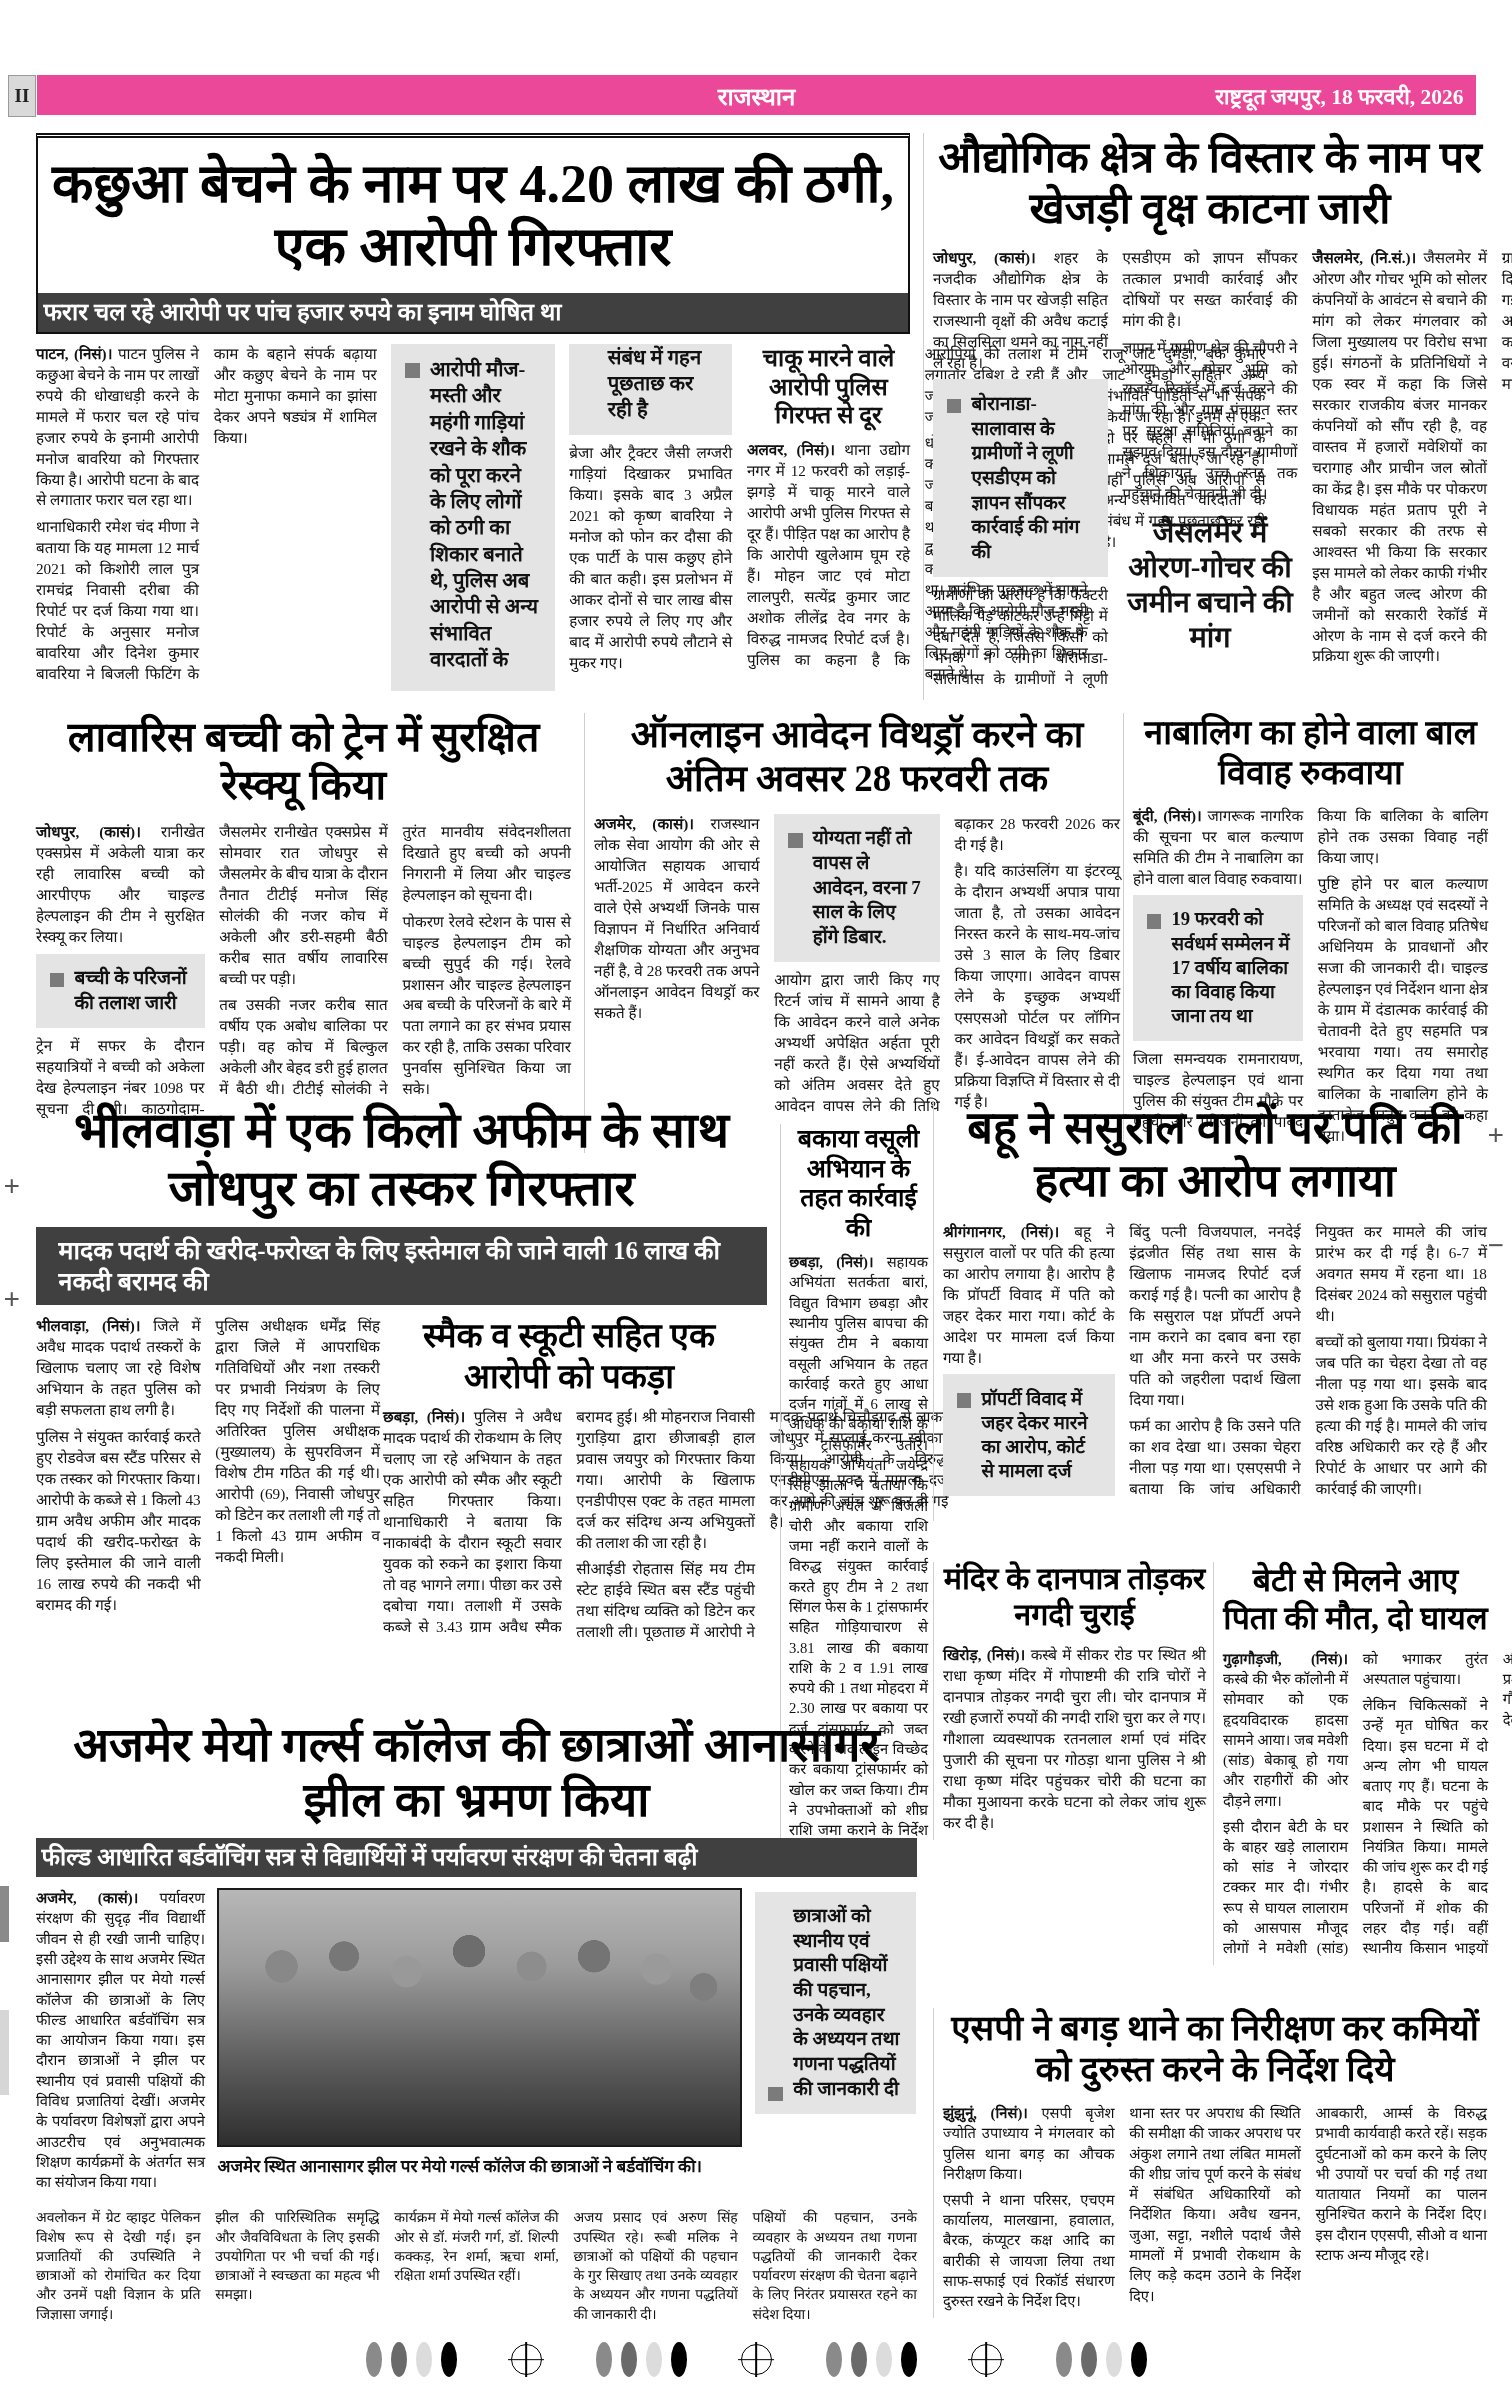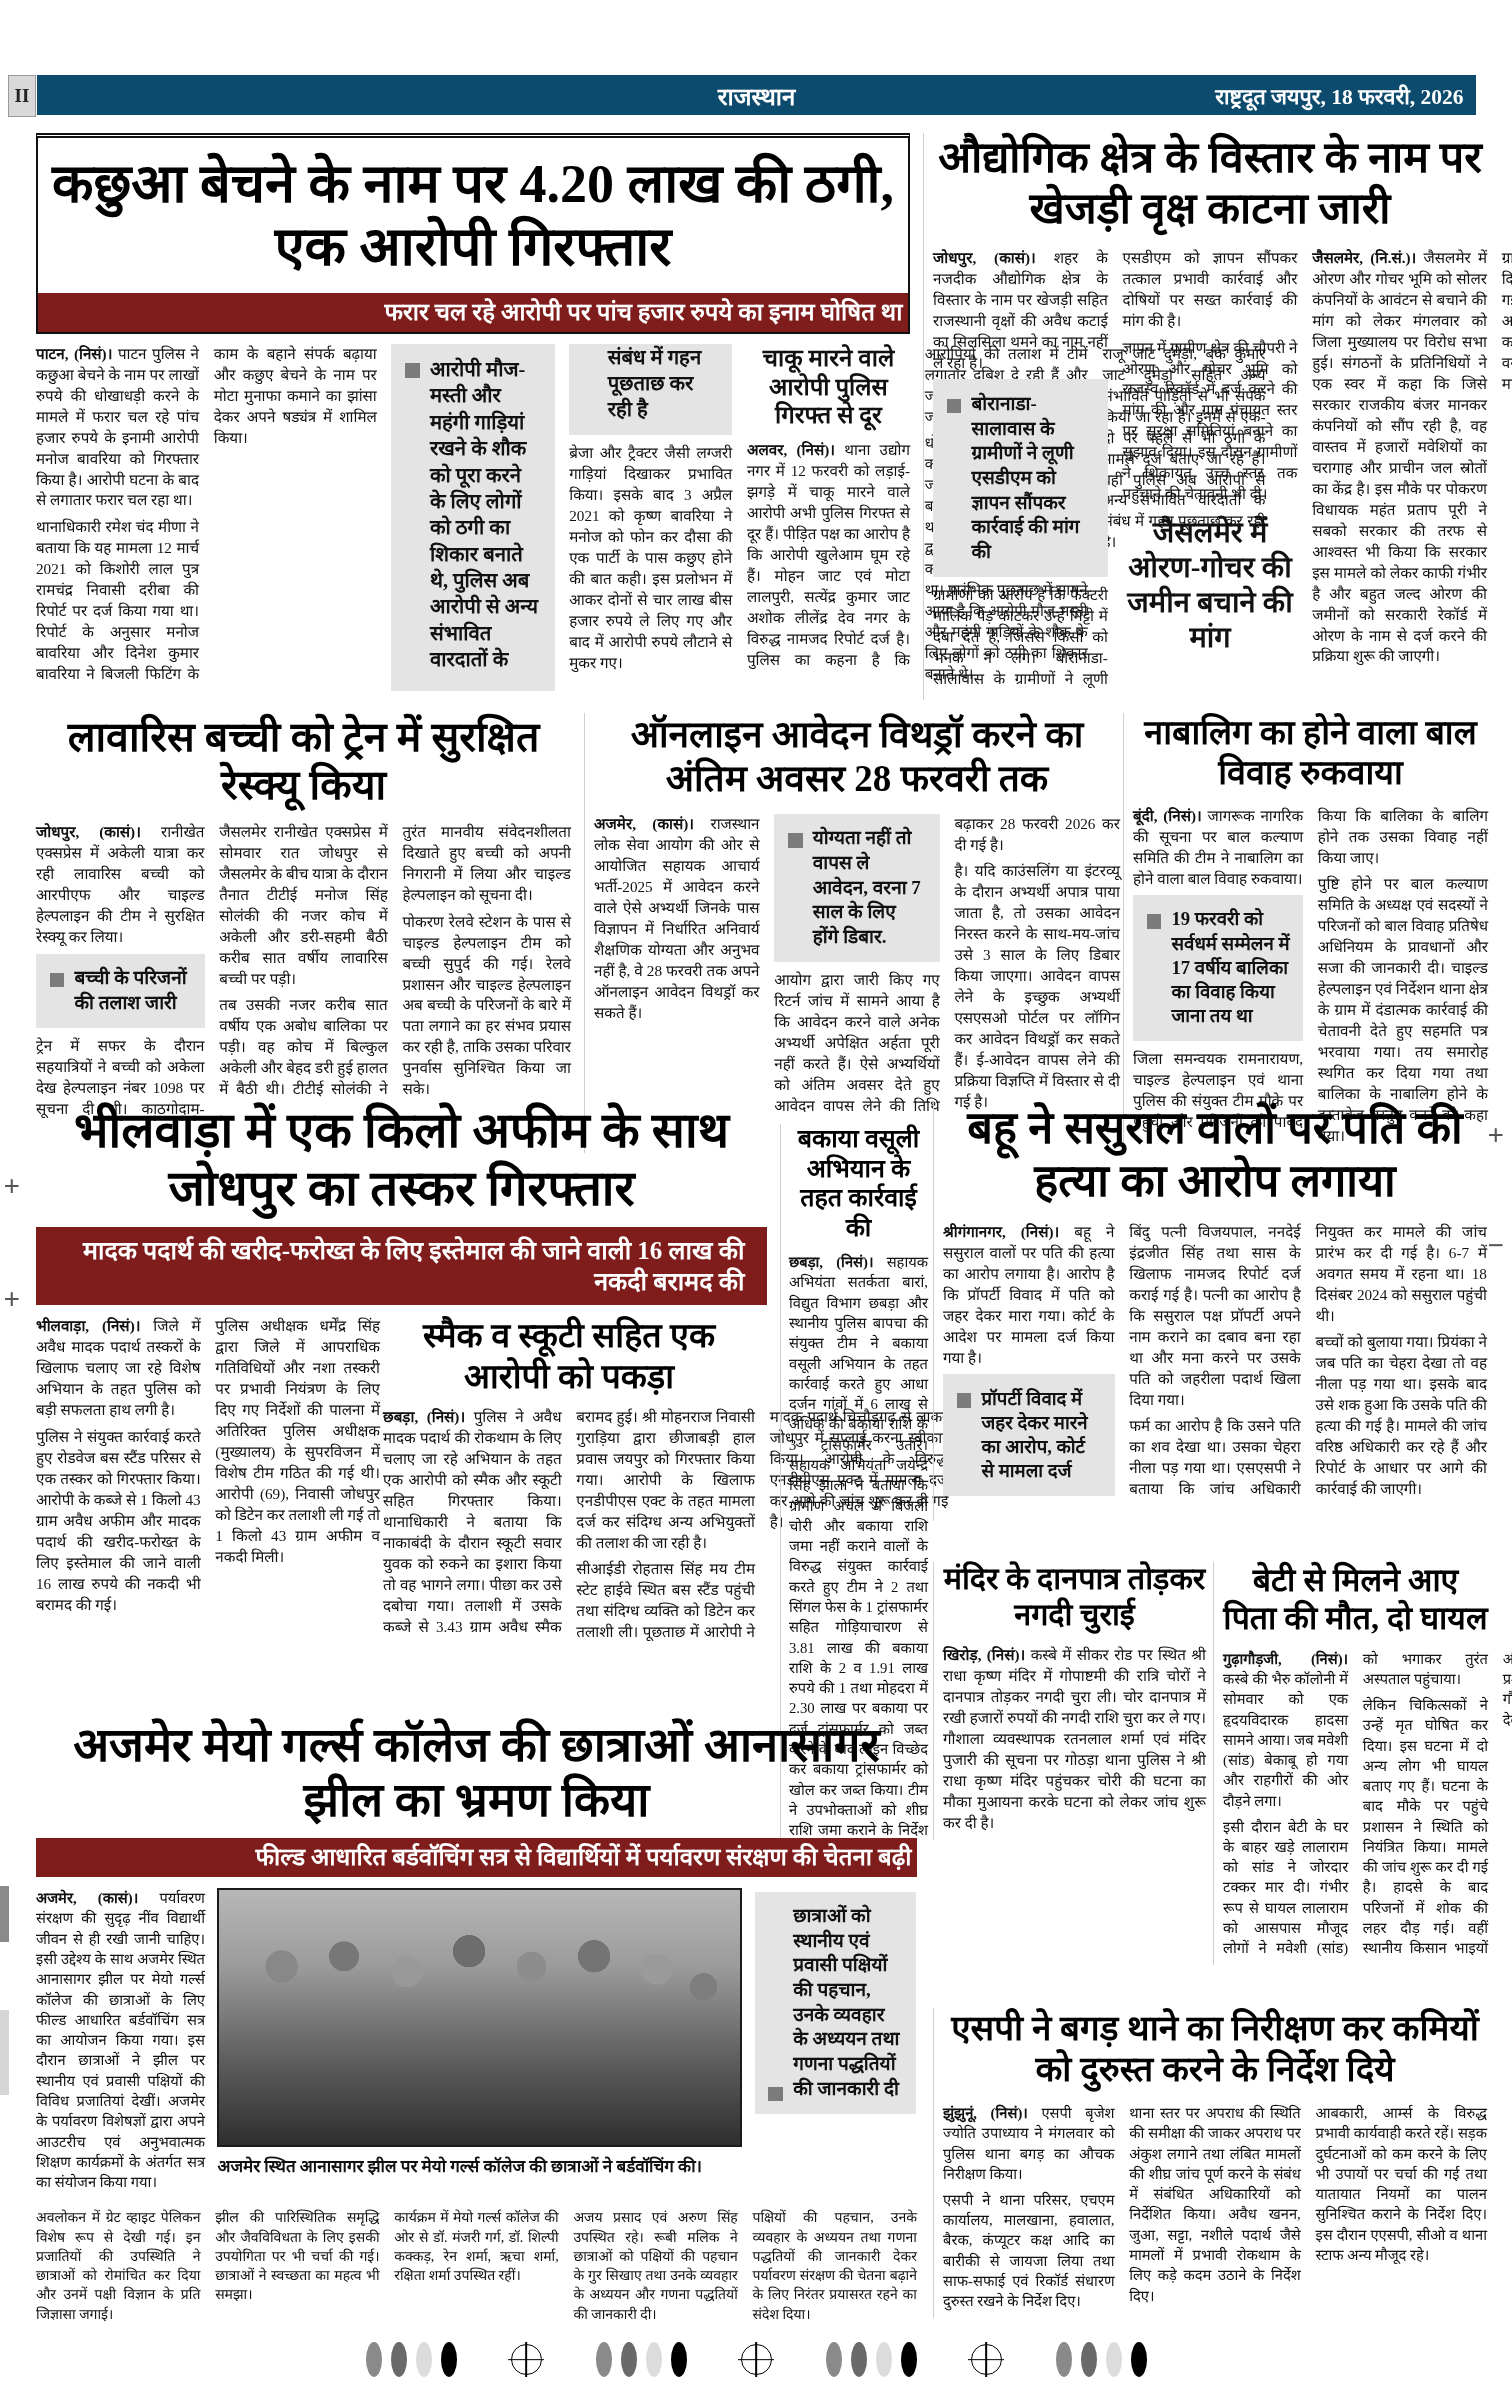--- a/index.html
+++ b/index.html
@@ -2,29 +2,29 @@
 <html lang="hi" style="font-size:9px"><head>
 <meta charset="utf-8">
 <style>
   html,body{margin:0;padding:0;background:#fff;}
   #page{position:relative;width:1512px;height:2401px;background:#ffffff;
         font-family:"Liberation Serif","DejaVu Serif",serif;color:#111;overflow:hidden;}
   
   .pageno{position:absolute;left:8px;top:75px;width:26px;height:40px;background:#d9d9d9;
           border:0.6px solid #9a9a9a;display:flex;align-items:center;justify-content:center;
           font-size:19px;font-weight:bold;color:#222;}
-  .masthead{position:absolute;left:37px;top:75px;width:1439px;height:40px;background:#0c4a6e;
+  .masthead{position:absolute;left:37px;top:75px;width:1439px;height:40px;background:#ec4899;
             color:#fff;display:flex;align-items:center;}
   .masthead .sec{position:absolute;left:0;right:0;text-align:center;font-size:24px;font-weight:bold;}
   .masthead .ed{position:absolute;right:12.4px;font-size:21.5px;font-weight:bold;}
   
   .art{position:absolute;}
   .hl{font-weight:bold;text-align:center;line-height:1.18;color:#000;}
   .hbox{border:2.3px solid #111;border-top:5.6px double #111;padding:14.7px 10.2px 0 10.2px;background:#fff;}
-  .strap{background:#7f1d1d;color:#fff;font-weight:bold;text-align:right;line-height:1.25;
+  .strap{background:#404040;color:#fff;font-weight:bold;text-align:left;line-height:1.25;
          padding:4.5px 5.6px;}
   .body{text-align:justify;font-size:15.2px;line-height:1.38;column-gap:14.7px;}
   .body p{margin:0 0 5.6px 0;}
   .dl{font-weight:bold;}
   .inset{background:#e4e4e4;padding:12.4px 13.6px;margin:3.4px 0 8px 0;display:flex;gap:10.2px;
          font-weight:bold;font-size:20.3px;line-height:1.3;break-inside:avoid;text-align:left;}
   .inset .sq{width:14.7px;height:14.7px;background:#7b7b7b;flex:none;margin-top:6.8px;}
   .subhead{font-weight:bold;font-size:24px;line-height:1.2;text-align:center;margin:10.2px 0;
            break-inside:avoid;}
   .vline{border-left:0.6px solid #cfcfcf;}

